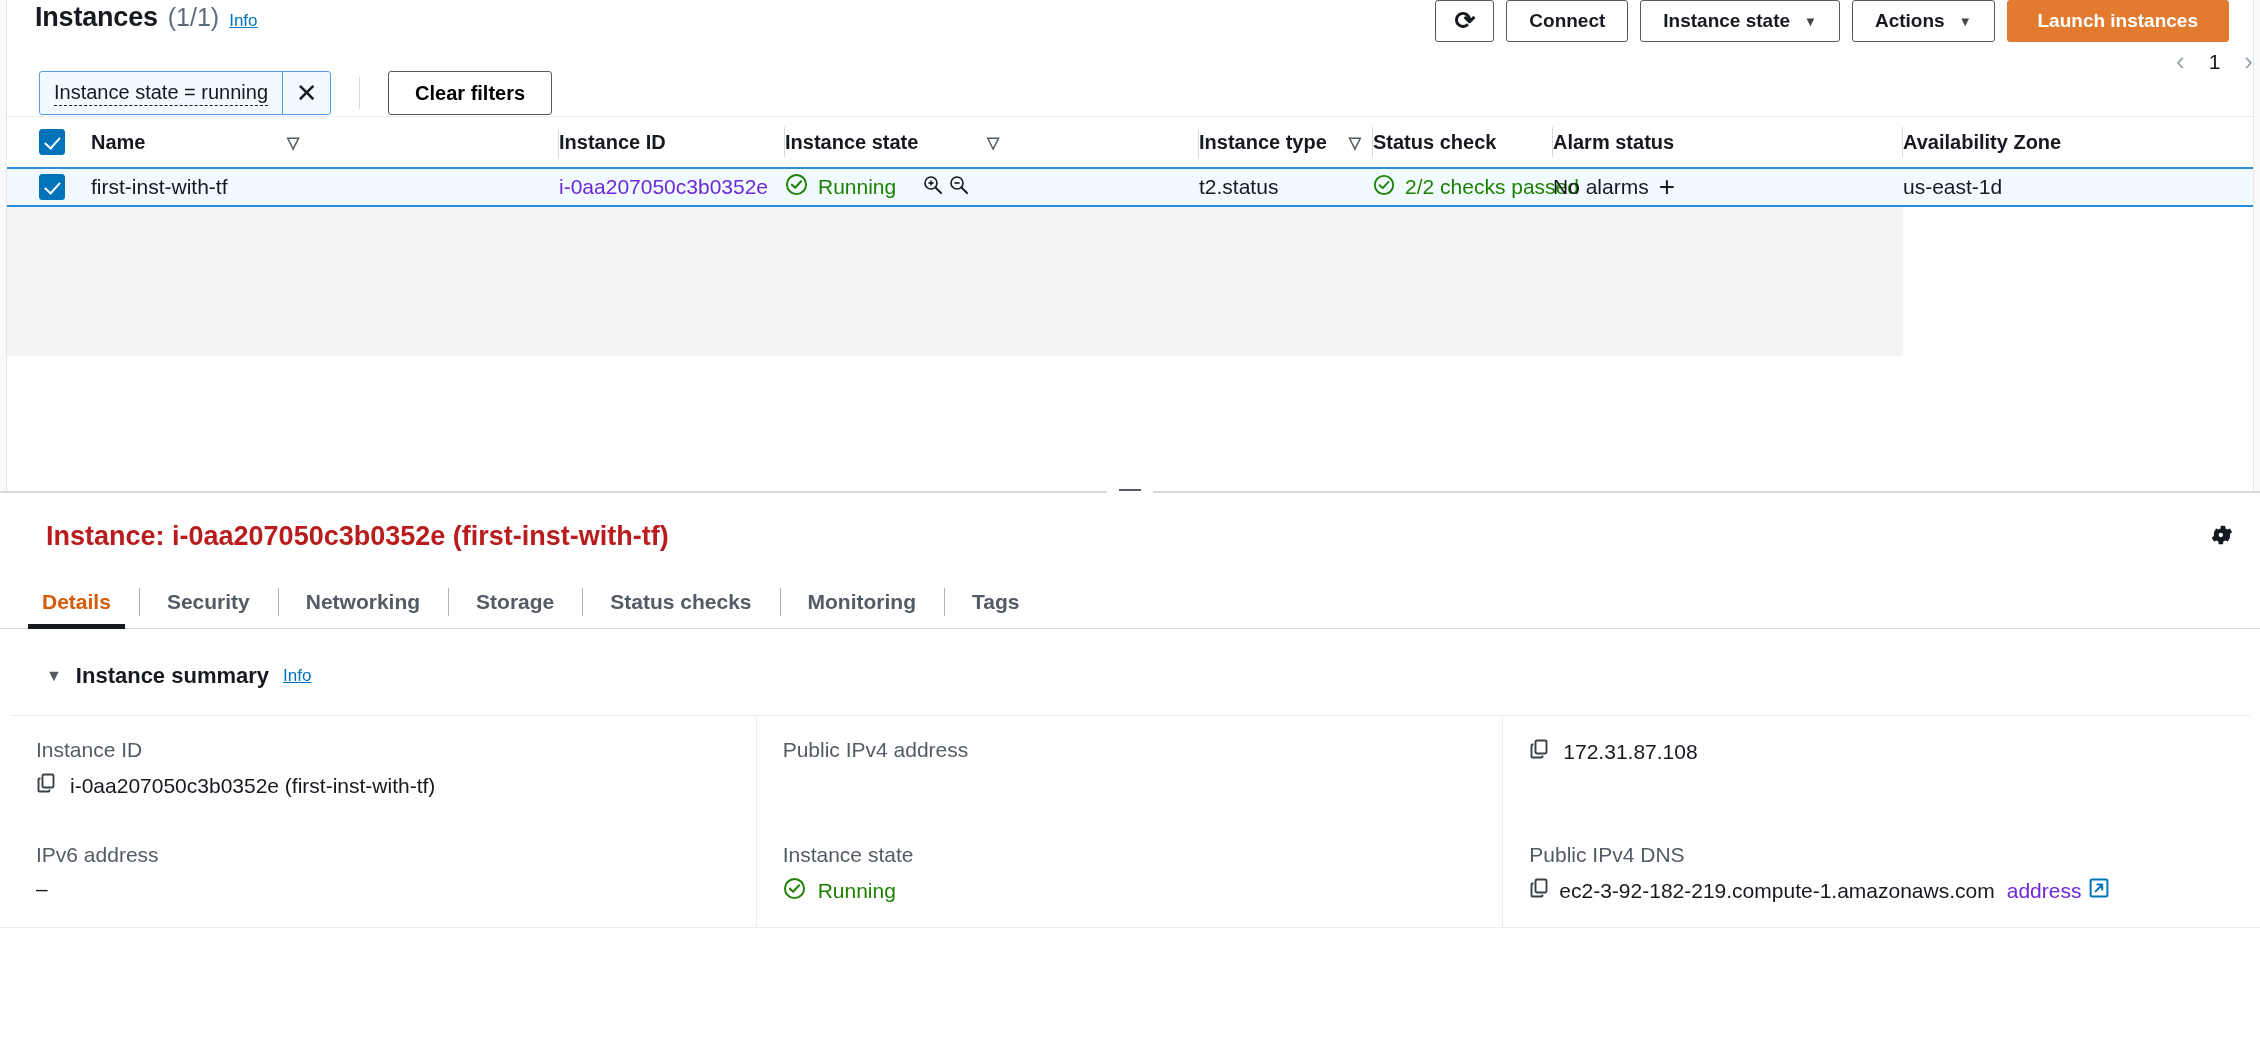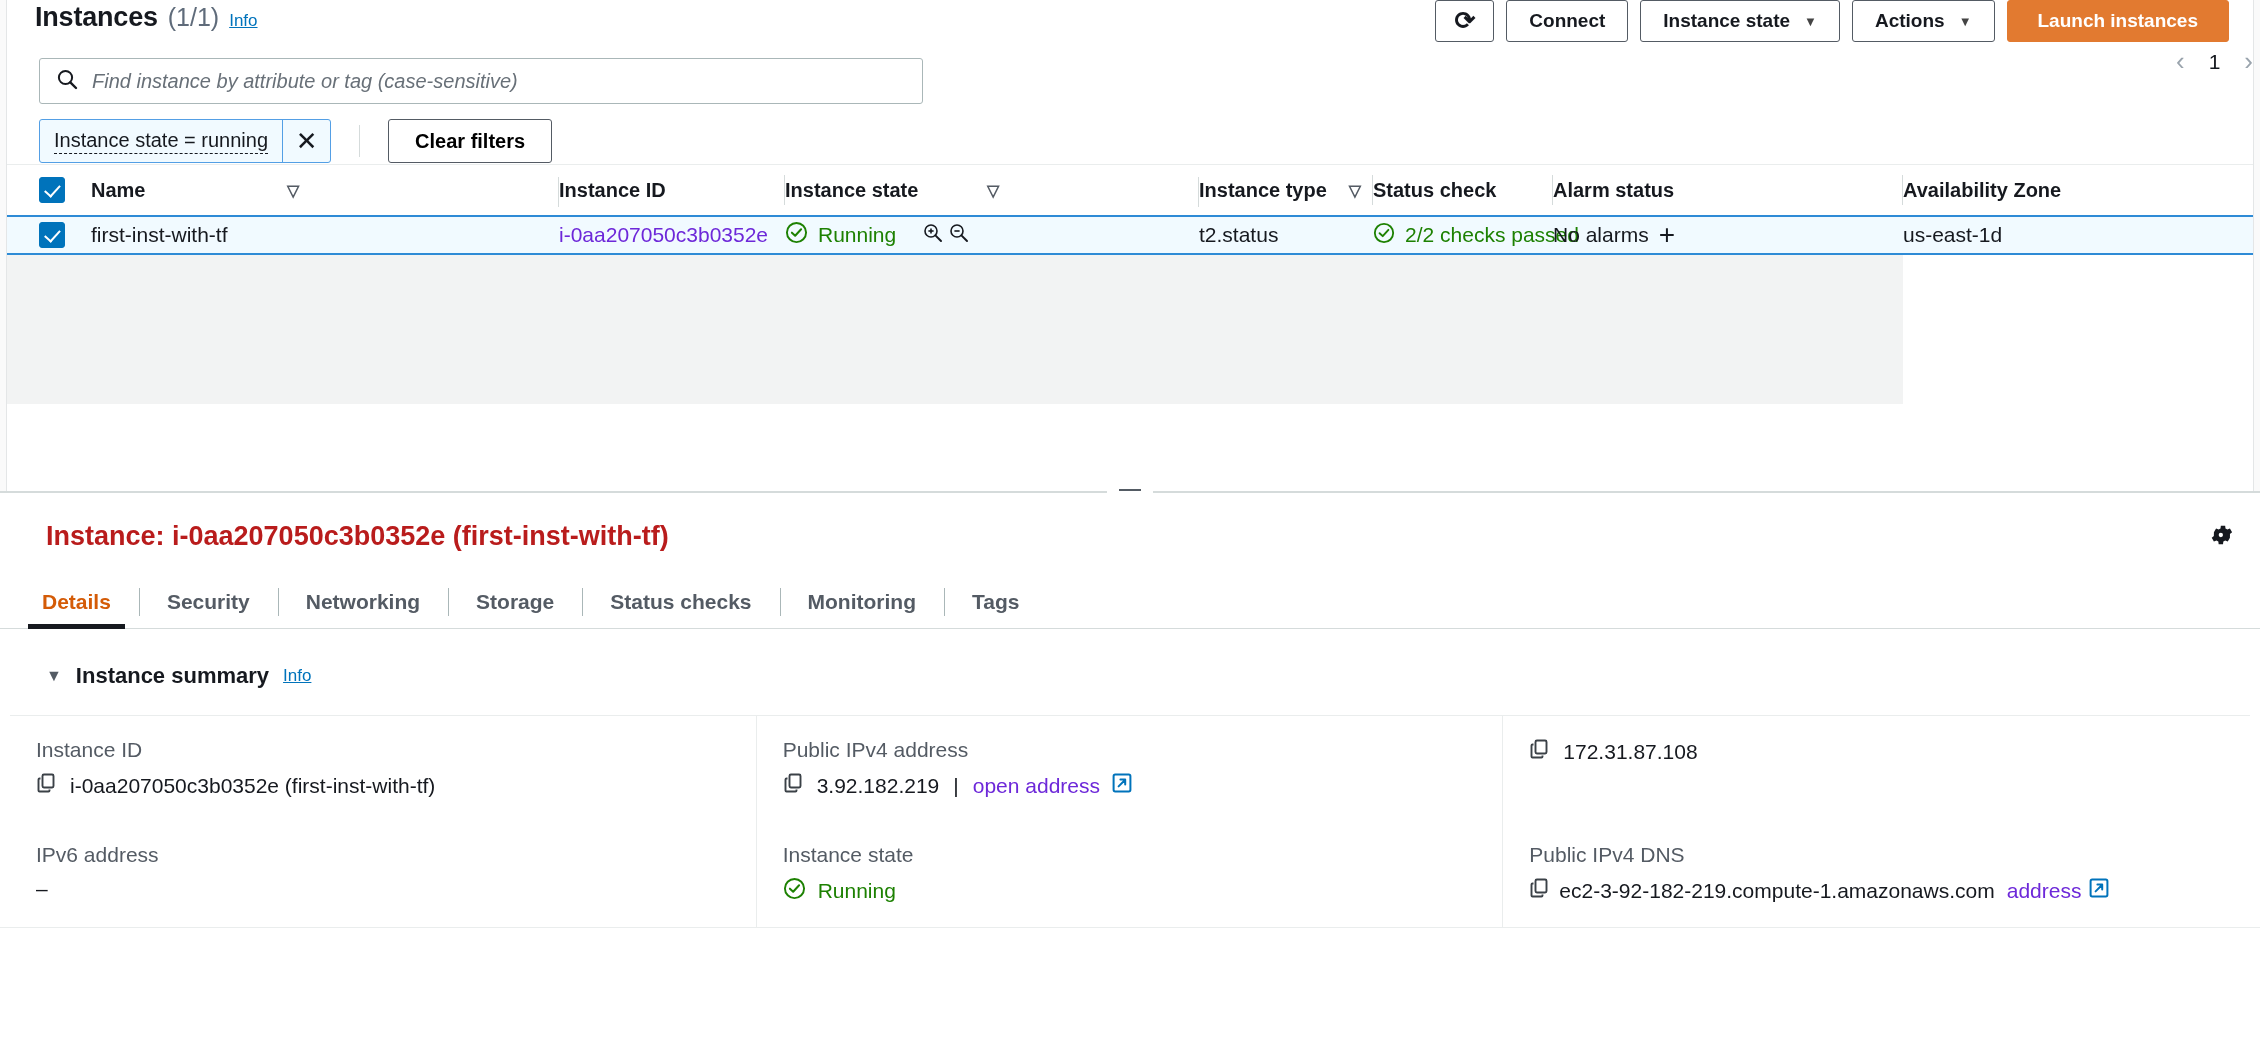--- a/index.html
+++ b/index.html
@@ -325,31 +325,20 @@
         <button class="btn">
           <span>Actions</span>
           <span class="caret">▼</span>
         </button>
         <button class="btn btn-primary">
           <span>Launch instances</span>
         </button>
       </div>
     </div>
 
-    <div class="search-row">
-      <div class="search-box">
-        <span class="search-icon">
-          <svg width="22" height="22" viewBox="0 0 22 22">
-            <circle cx="9.5" cy="9.5" r="6.6" fill="none" stroke="#16191f" stroke-width="2"></circle>
-            <line x1="14.3" y1="14.3" x2="20" y2="20" stroke="#16191f" stroke-width="2.4" stroke-linecap="round"></line>
-          </svg>
-        </span>
-        <input class="search-input" type="text" placeholder="Find instance by attribute or tag (case-sensitive)" style="">
-      </div>
-    </div>
 
     <div class="pagination">
       <span class="pag-arrow">‹</span>
       <span class="pag-num">1</span>
       <span class="pag-arrow">›</span>
     </div>
 
     <div class="filter-row">
       <div class="filter-pill">
         <span class="filter-pill-label">
@@ -564,37 +553,20 @@
             <rect x="6.5" y="2.5" width="11" height="13" rx="1.4" fill="none" stroke="#3b4147" stroke-width="1.9"></rect>
             <path d="M4.5 6.5h-1.0a1 1 0 0 0-1 1v11a1 1 0 0 0 1 1h9a1 1 0 0 0 1-1v-1" fill="none" stroke="#3b4147" stroke-width="1.9"></path>
           </svg>
         </span>
         <span>i-0aa207050c3b0352e (first-inst-with-tf)</span>
       </div>
     </div>
 
     <div class="sg-cell">
       <div class="sg-label">Public IPv4 address</div>
-      <div class="sg-value">
-        <span class="copy-icon">
-          <svg width="22" height="22" viewBox="0 0 22 22">
-            <rect x="6.5" y="2.5" width="11" height="13" rx="1.4" fill="none" stroke="#3b4147" stroke-width="1.9"></rect>
-            <path d="M4.5 6.5h-1.0a1 1 0 0 0-1 1v11a1 1 0 0 0 1 1h9a1 1 0 0 0 1-1v-1" fill="none" stroke="#3b4147" stroke-width="1.9"></path>
-          </svg>
-        </span>
-        <span>3.92.182.219</span>
-        <span class="sep-bar">|</span>
-        <a class="link">open address</a>
-        <span class="ext-icon">
-          <svg width="20" height="20" viewBox="0 0 20 20">
-            <rect x="1.6" y="1.6" width="16.8" height="16.8" rx="1.6" fill="none" stroke="#0073bb" stroke-width="2"></rect>
-            <path d="M6.6 13.4 L13.2 6.8 M8.4 6.6h4.8v4.8" fill="none" stroke="#0073bb" stroke-width="2" stroke-linecap="round" stroke-linejoin="round"></path>
-          </svg>
-        </span>
-      </div>
     </div>
 
     <div class="sg-cell">
       <div class="sg-value">
         <span class="copy-icon">
           <svg width="22" height="22" viewBox="0 0 22 22">
             <rect x="6.5" y="2.5" width="11" height="13" rx="1.4" fill="none" stroke="#3b4147" stroke-width="1.9"></rect>
             <path d="M4.5 6.5h-1.0a1 1 0 0 0-1 1v11a1 1 0 0 0 1 1h9a1 1 0 0 0 1-1v-1" fill="none" stroke="#3b4147" stroke-width="1.9"></path>
           </svg>
         </span>

